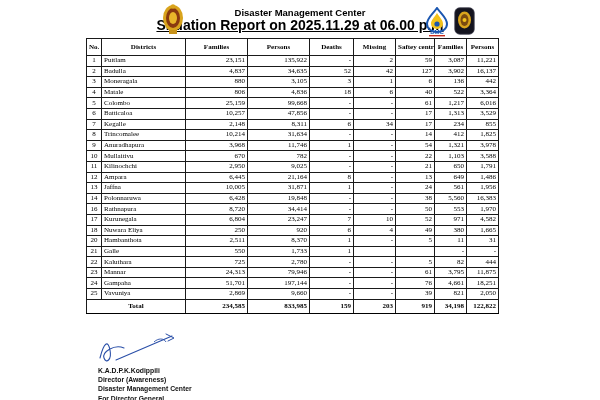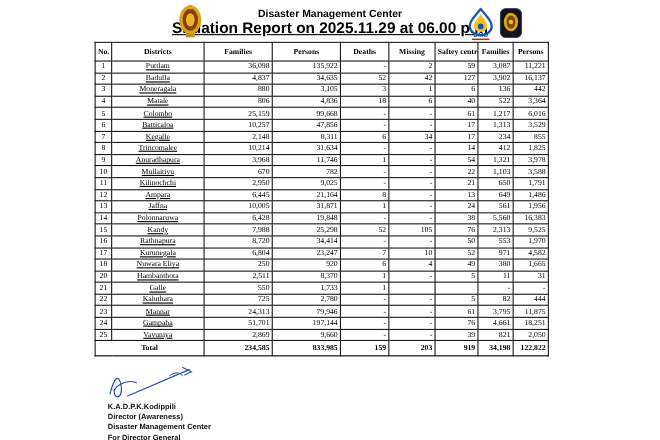--- a/index.html
+++ b/index.html
@@ -21,21 +21,21 @@
     position:absolute;left:86px;top:38px;width:412px;
     border-collapse:collapse;table-layout:fixed;
     font-size:7px;border:1.5px solid #000;
   }
   .report th,.report td{
     border:0.7px solid #1a1a1a;padding:0 2px;height:9.6px;line-height:9px;
     overflow:hidden;white-space:nowrap;font-weight:normal;
   }
   .report th{font-weight:bold;height:16px;text-align:center;font-size:7px;}
   .cell-no{text-align:center;}
-  .cell-name{text-align:center;text-decoration:underline;}
+  .cell-name{text-align:left;}
   .cell-num{text-align:right;}
   .total-row td{font-weight:bold;height:13px;border-top:1.3px solid #000;border-bottom:1.3px solid #000;}
   .total-label{text-align:center;}
 
   
   .sig-svg{position:absolute;left:94px;top:330px;width:120px;height:38px;}
   .sig-block{position:absolute;left:98px;top:366px;
     font-family:"Liberation Sans", sans-serif;font-weight:bold;font-size:6.8px;line-height:9.2px;color:#111;}
 </style>
 </head>
@@ -91,21 +91,21 @@
         <th>Missing</th>
         <th>Saftey centres</th>
         <th>Families</th>
         <th>Persons</th>
       </tr>
     </thead>
   <tbody id="body-rows">
       <tr>
         <td class="cell-no">1</td>
         <td class="cell-name">Puttlam</td>
-        <td class="cell-num">36,098</td>
+        <td class="cell-num">23,151</td>
         <td class="cell-num">135,922</td>
         <td class="cell-num">-</td>
         <td class="cell-num">2</td>
         <td class="cell-num">59</td>
         <td class="cell-num">3,087</td>
         <td class="cell-num">11,221</td>
       </tr>
       <tr>
         <td class="cell-no">2</td>
         <td class="cell-name">Badulla</td>
@@ -241,31 +241,20 @@
       <tr>
         <td class="cell-no">14</td>
         <td class="cell-name">Polonnaruwa</td>
         <td class="cell-num">6,428</td>
         <td class="cell-num">19,848</td>
         <td class="cell-num">-</td>
         <td class="cell-num">-</td>
         <td class="cell-num">38</td>
         <td class="cell-num">5,560</td>
         <td class="cell-num">16,383</td>
-      </tr>
-      <tr>
-        <td class="cell-no">15</td>
-        <td class="cell-name">Kandy</td>
-        <td class="cell-num">7,988</td>
-        <td class="cell-num">25,298</td>
-        <td class="cell-num">52</td>
-        <td class="cell-num">105</td>
-        <td class="cell-num">76</td>
-        <td class="cell-num">2,313</td>
-        <td class="cell-num">9,525</td>
       </tr>
       <tr>
         <td class="cell-no">16</td>
         <td class="cell-name">Rathnapura</td>
         <td class="cell-num">8,720</td>
         <td class="cell-num">34,414</td>
         <td class="cell-num">-</td>
         <td class="cell-num">-</td>
         <td class="cell-num">50</td>
         <td class="cell-num">553</td>

